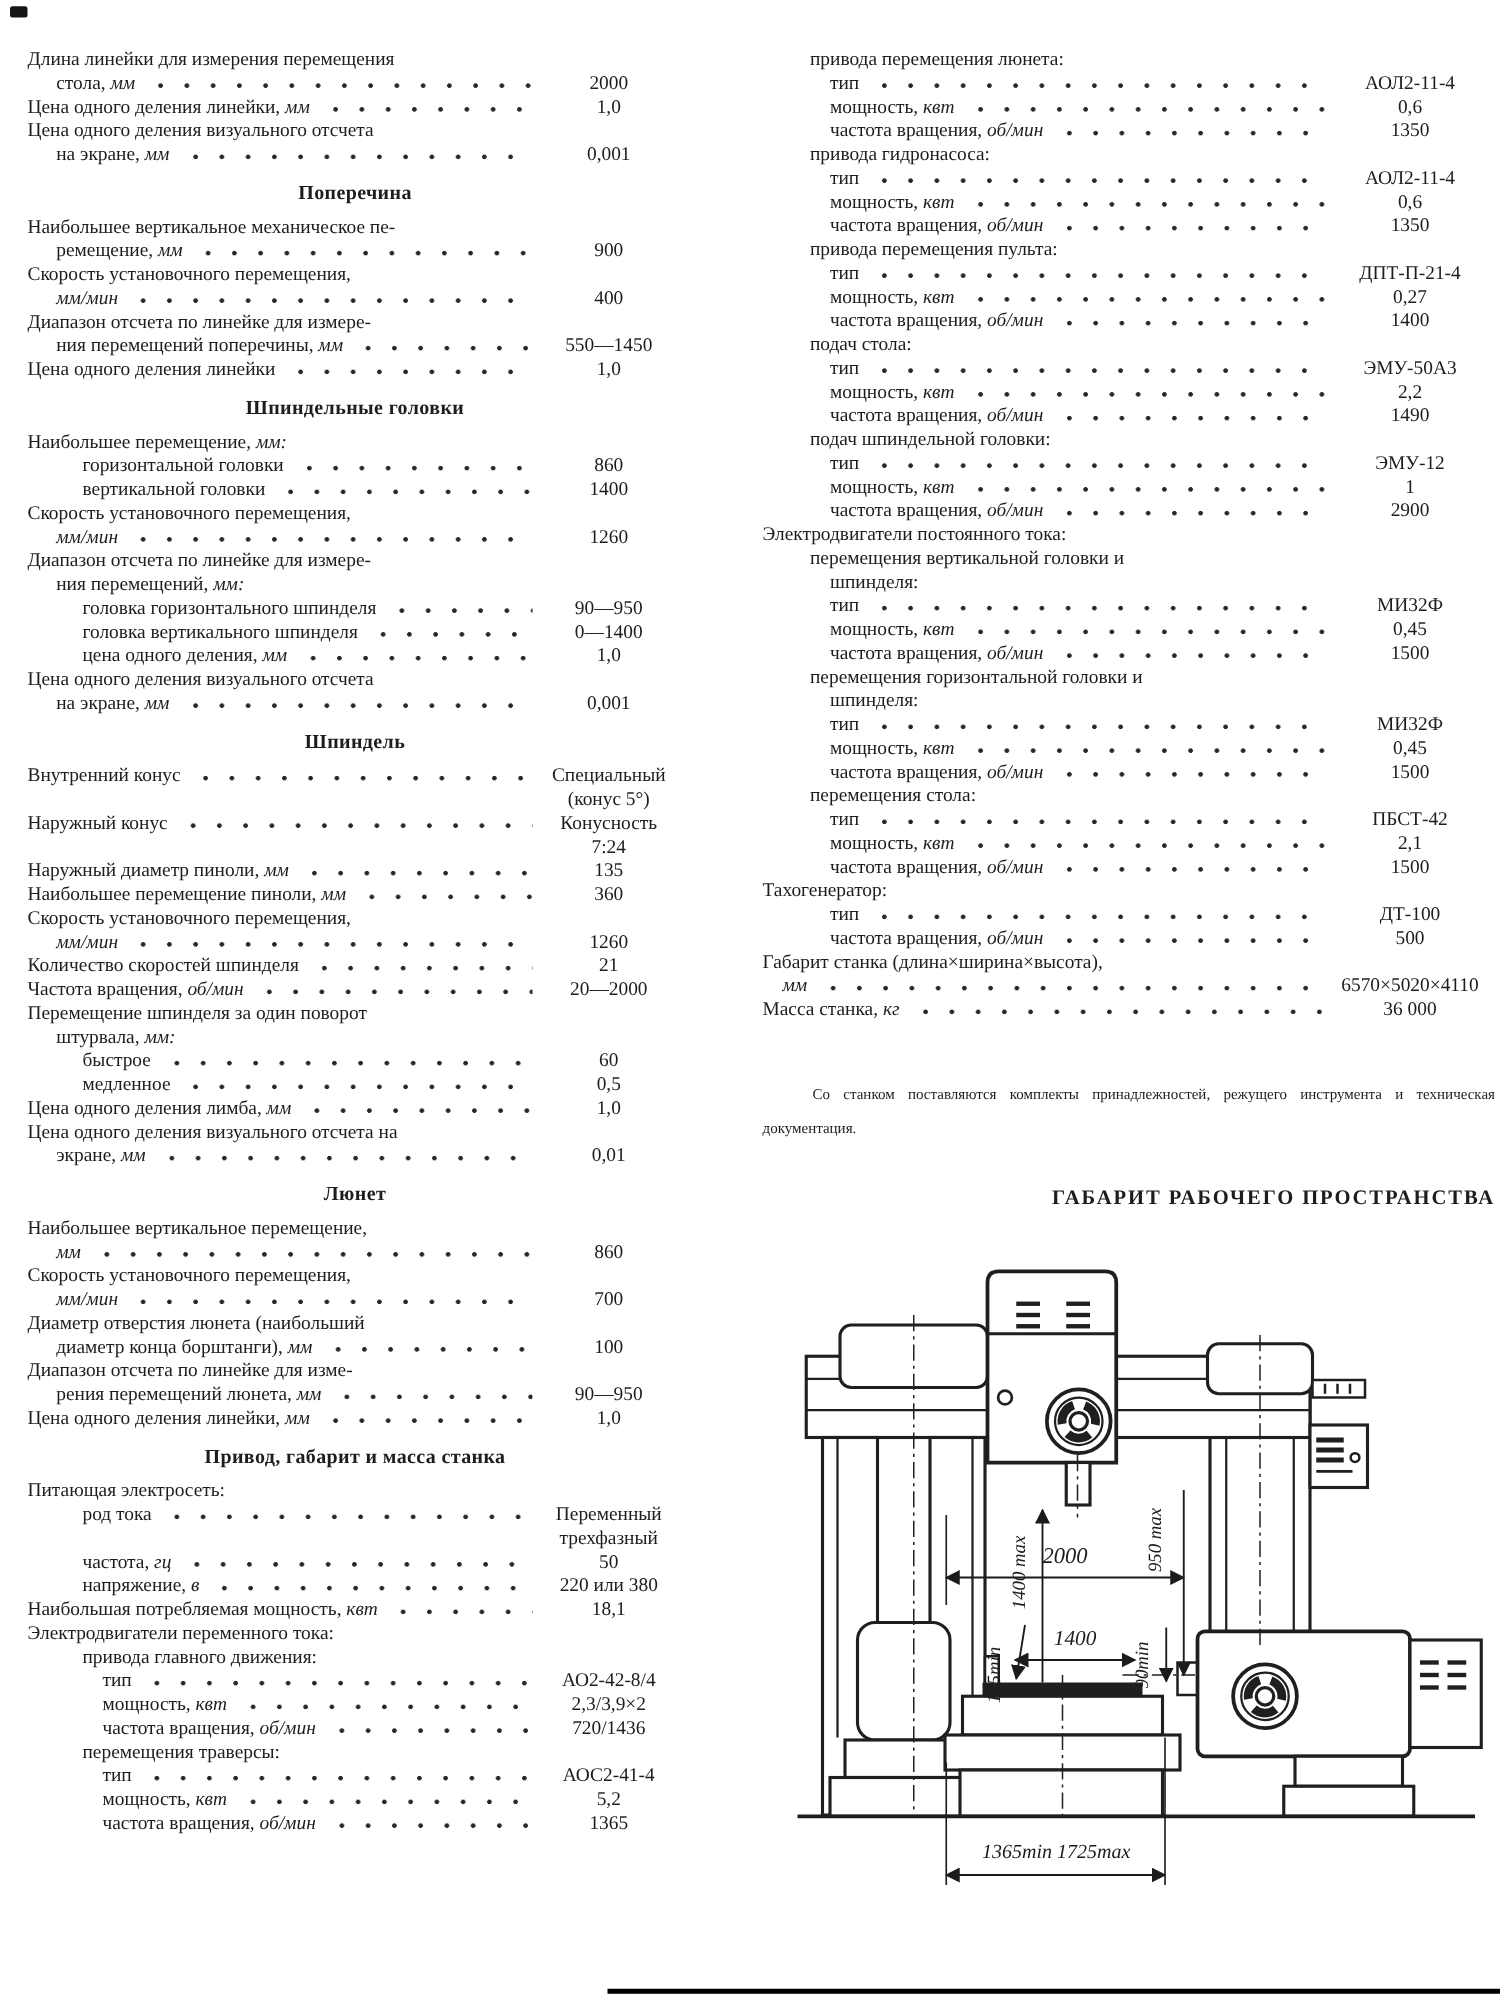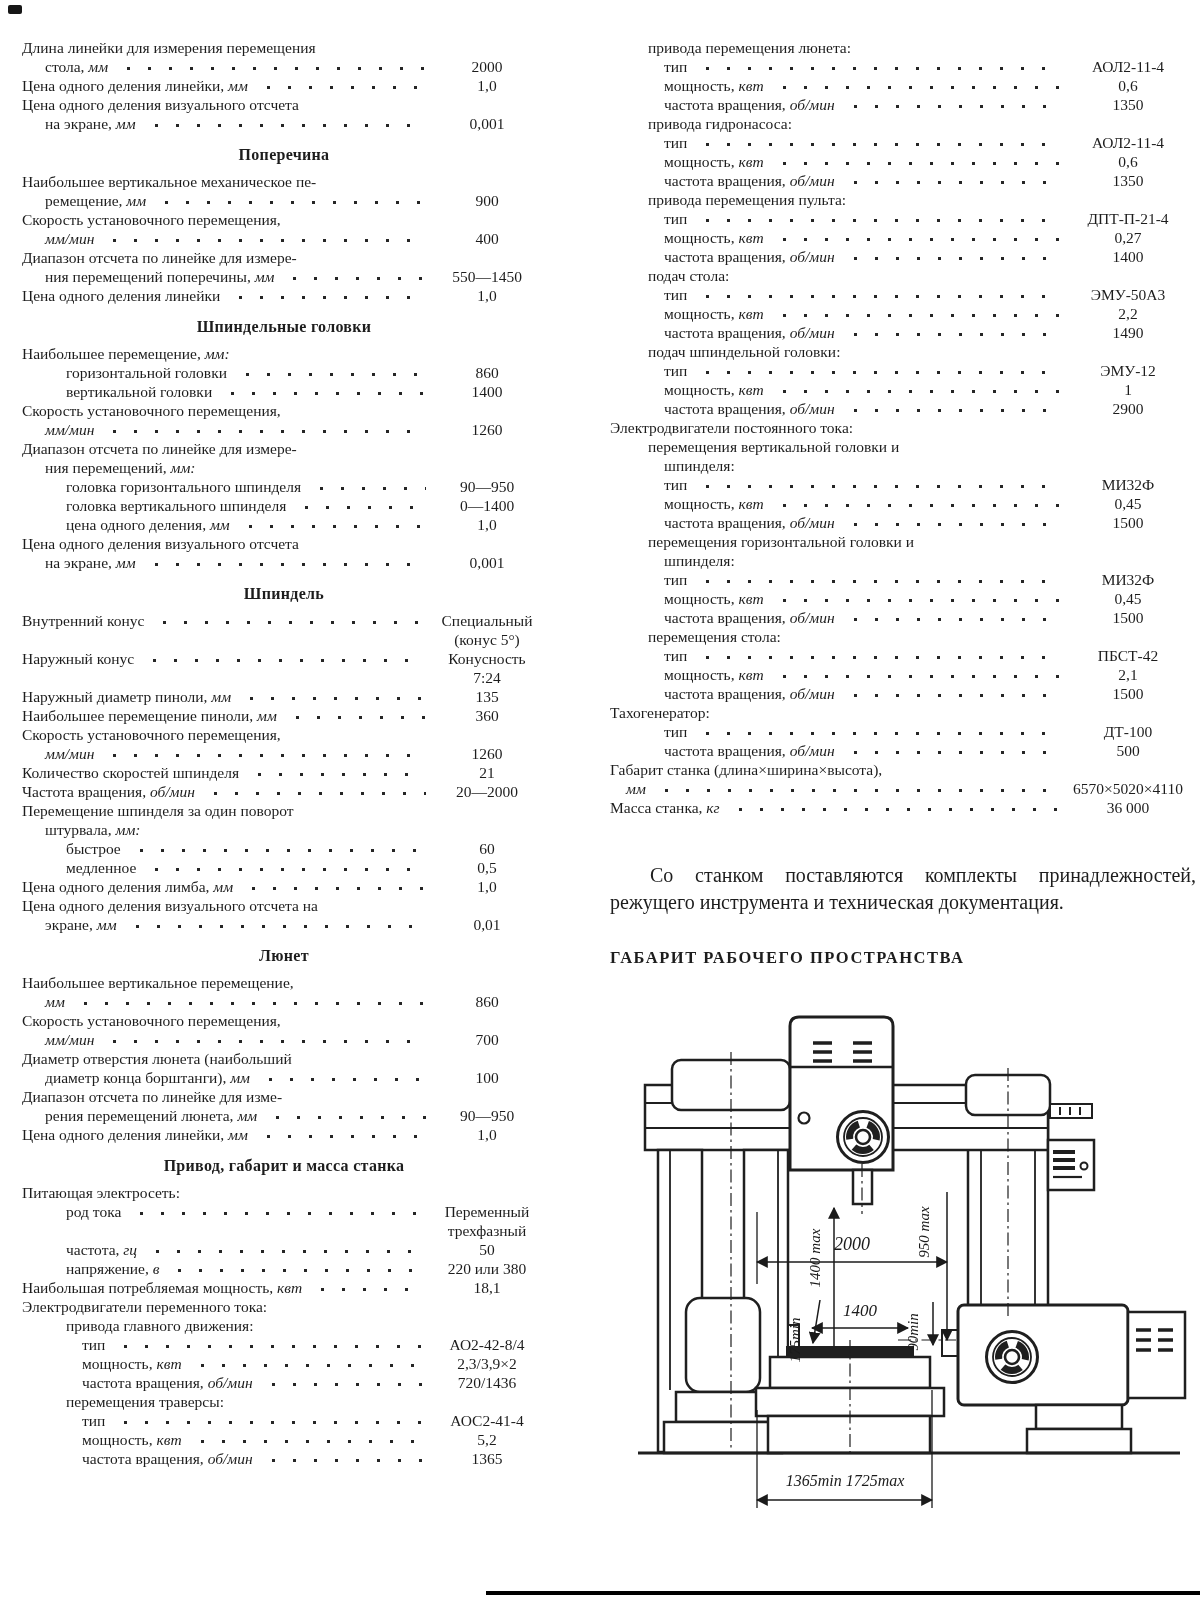--- a/index.html
+++ b/index.html
@@ -26,25 +26,25 @@
     margin:0 2px 0 10px;
     background-image:radial-gradient(circle,#262626 1.6px,transparent 2px);
     background-size:21px 5px;background-repeat:repeat-x;background-position:left bottom 2px;
   }
   .val{flex:0 0 auto;width:118px;text-align:center;white-space:pre-line;}
   #rightcol .val{width:132px;}
   .sec-h{font-weight:700;text-align:center;margin:12px 0 8px;font-size:16px;letter-spacing:.3px;line-height:19px;}
   i{font-style:italic;}
   #para{
     position:absolute;left:610px;top:862px;width:586px;
-    font-size:20px;line-height:27px;text-align:justify;text-indent:40px;
+    font-size:12px;line-height:27px;text-align:justify;text-indent:40px;
   }
   #draw-title{
     position:absolute;left:610px;top:948px;width:586px;
-    font-weight:700;text-align:left;font-size:16.5px;letter-spacing:1.5px;
+    font-weight:700;text-align:right;font-size:16.5px;letter-spacing:1.5px;
   }
   #drawing{position:absolute;left:630px;top:982px;}
   .bottom-rule{position:absolute;left:486px;top:1591px;width:714px;height:4px;background:#000;}
   svg text.dim{font-family:"Liberation Serif",serif;font-style:italic;fill:#1b1b1b;}
 </style>
 </head>
 <body>
 
 <div class="artifact"></div>
 

